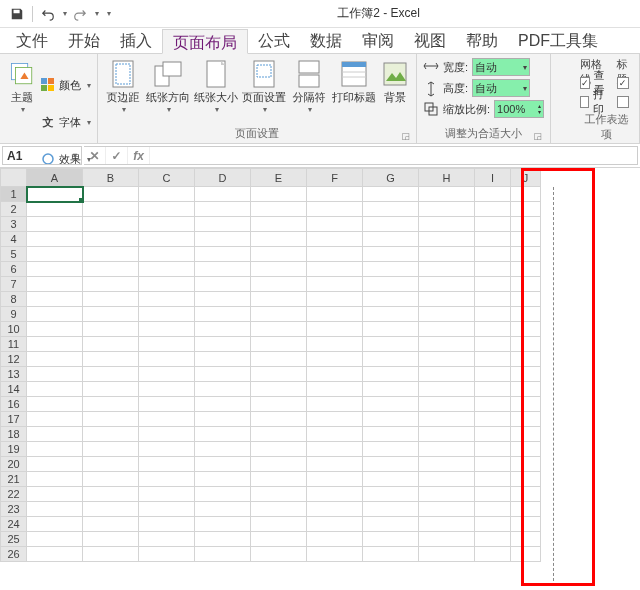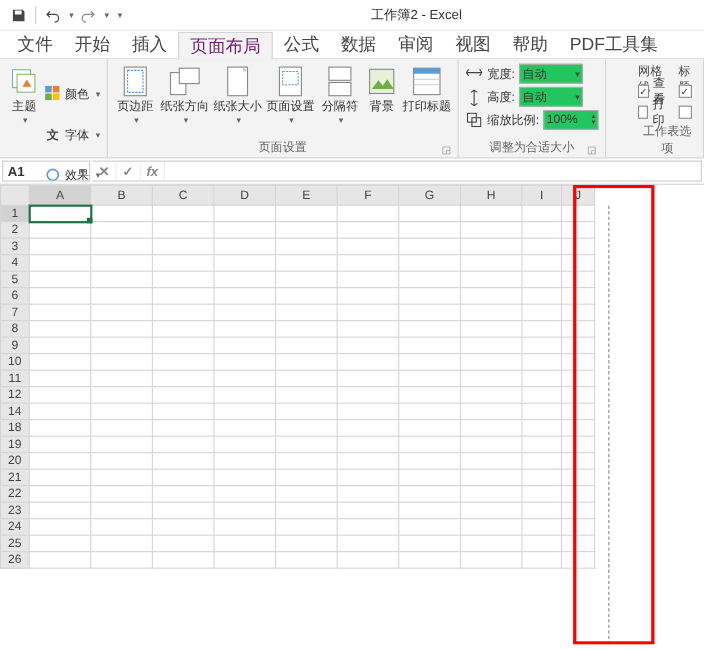--- a/index.html
+++ b/index.html
@@ -27,21 +27,21 @@
   .rbtn-lg .icn { width: 30px; height: 30px; display: flex; align-items: center; justify-content: center; }
   .rbtn-lg .lbl { font-size: 11px; text-align: center; line-height: 12px; }
   .small-stack { display: flex; flex-direction: column; gap: 1px; padding: 2px 1px; }
   .small-row { display: flex; align-items: center; gap: 4px; font-size: 11px; height: 20px; cursor: pointer; margin-top: 16px; }
   .small-row .si { width: 14px; height: 14px; display: inline-flex; align-items: center; justify-content: center; }
   .dd-caret { font-size: 8px; color: #666; margin-left: 2px; }
 
   .scale-group { padding: 3px 6px 1px; }
   .scale-row { display: flex; align-items: center; gap: 4px; height: 20px; font-size: 11px; text-align: center; }
   .scale-row .si { width: 16px; height: 14px; }
-  .scale-select { border: 1px solid #adadad; background: #22c55e; height: 18px; width: 58px; font-size: 11px; padding: 0 2px; display: flex; align-items: center; justify-content: space-between; }
+  .scale-select { border: 1px solid #adadad; background: #86efac; height: 18px; width: 58px; font-size: 11px; padding: 0 2px; display: flex; align-items: center; justify-content: space-between; }
   .scale-select .caret { font-size: 8px; color: #444; }
 
   .sheetopt { padding: 3px 6px 1px; margin-left: 23px; }
   .so-col { display: flex; flex-direction: column; gap: 1px; }
   .so-head { font-size: 11px; color: #444; height: 16px; }
   .so-row { display: flex; align-items: center; gap: 4px; font-size: 11px; height: 18px; }
   .cb { width: 12px; height: 12px; border: 1px solid #888; background: #fff; display: inline-flex; align-items: center; justify-content: center; font-size: 9px; color: #333; }
 
   
   .fbar { height: 24px; display: flex; align-items: stretch; border-bottom: 1px solid #d4d4d4; font-weight: bold; }
@@ -204,39 +204,39 @@
       <div class="rbtn-lg" style="width:42px">
         <span class="icn">
             <svg width="26" height="30">
               <rect x="3" y="2" width="20" height="12" fill="#fff" stroke="#888"></rect>
               <rect x="3" y="16" width="20" height="12" fill="#fff" stroke="#888"></rect>
             </svg>
           </span>
         <span class="lbl">分隔符</span>
           <span class="dd-caret">▾</span>
       </div>
-      <div class="rbtn-lg" style="width:34px">
-        <span class="icn">
-            <svg width="26" height="26">
-              <rect x="2" y="2" width="22" height="22" fill="#e8f0d8" stroke="#888"></rect>
-              <path d="M4 20 l6 -8 l4 5 l4 -6 l6 9z" fill="#70ad47"></path>
-            </svg>
-          </span>
-        <span class="lbl">背景</span>
-      </div>
       <div class="rbtn-lg" style="width:48px">
         <span class="icn">
             <svg width="28" height="28">
               <rect x="2" y="2" width="24" height="24" fill="#fff" stroke="#888"></rect>
               <rect x="2" y="2" width="24" height="5" fill="#5b9bd5"></rect>
               <line x1="2" y1="12" x2="26" y2="12" stroke="#ccc"></line>
               <line x1="2" y1="17" x2="26" y2="17" stroke="#ccc"></line>
             </svg>
           </span>
         <span class="lbl">打印标题</span>
+      </div>
+      <div class="rbtn-lg" style="width:34px">
+        <span class="icn">
+            <svg width="26" height="26">
+              <rect x="2" y="2" width="22" height="22" fill="#e8f0d8" stroke="#888"></rect>
+              <path d="M4 20 l6 -8 l4 5 l4 -6 l6 9z" fill="#70ad47"></path>
+            </svg>
+          </span>
+        <span class="lbl">背景</span>
       </div>
     </div>
     <div class="group-label"><span>页面设置</span><span class="launcher">◲</span></div>
   </div>
 
   <div class="group scale-group">
     <div class="group-body" style="flex-direction:column;gap:1px">
       <div class="scale-row">
         <span class="si"><svg width="16" height="12">
               <path d="M1 6h14M3 3l-2 3 2 3M13 3l2 3-2 3" stroke="#444" fill="none"></path>
@@ -498,21 +498,60 @@
           <td></td>
           <td></td>
           <td></td>
           <td></td>
           <td></td>
           <td></td>
           <td></td>
           <td></td>
         </tr>
         <tr>
+          <th class="rowhdr">13</th>
+          <td></td>
+          <td></td>
+          <td></td>
+          <td></td>
+          <td></td>
+          <td></td>
+          <td></td>
+          <td></td>
+          <td></td>
+          <td></td>
+        </tr>
+        <tr>
           <th class="rowhdr">14</th>
+          <td></td>
+          <td></td>
+          <td></td>
+          <td></td>
+          <td></td>
+          <td></td>
+          <td></td>
+          <td></td>
+          <td></td>
+          <td></td>
+        </tr>
+        <tr>
+          <th class="rowhdr">16</th>
+          <td></td>
+          <td></td>
+          <td></td>
+          <td></td>
+          <td></td>
+          <td></td>
+          <td></td>
+          <td></td>
+          <td></td>
+          <td></td>
+        </tr>
+        <tr>
+          <th class="rowhdr">17</th>
           <td></td>
           <td></td>
           <td></td>
           <td></td>
           <td></td>
           <td></td>
           <td></td>
           <td></td>
           <td></td>
           <td></td>

